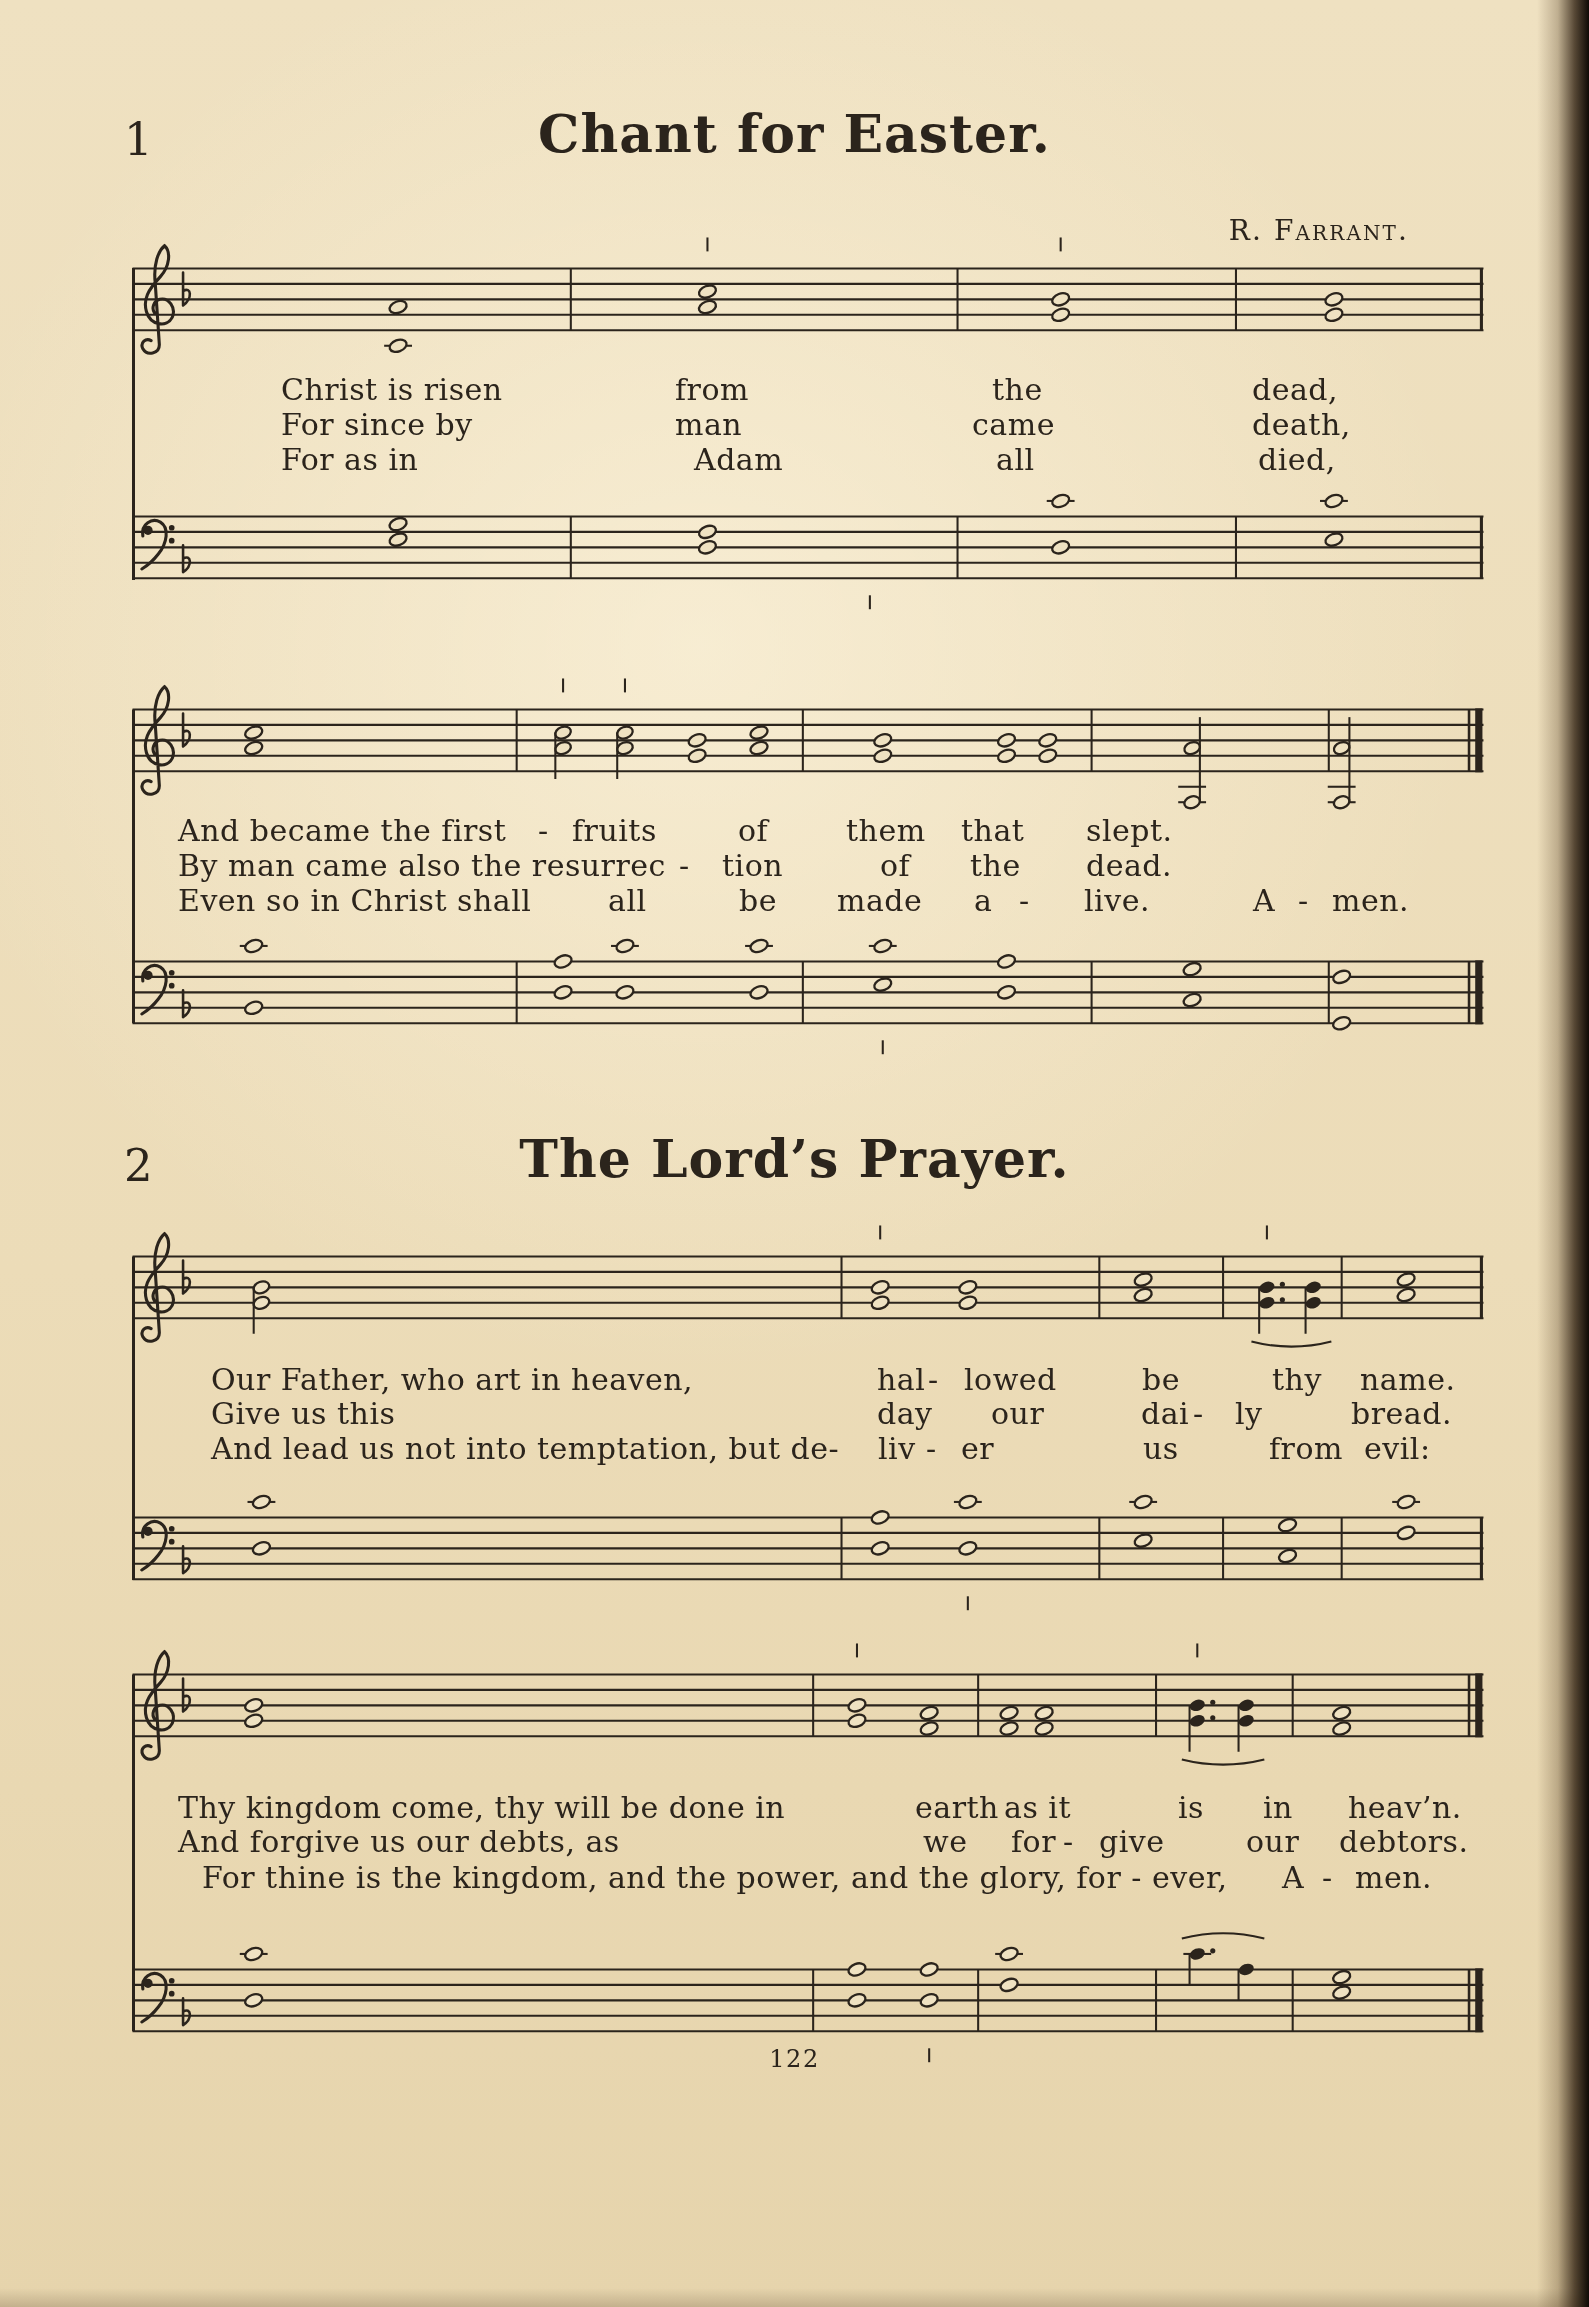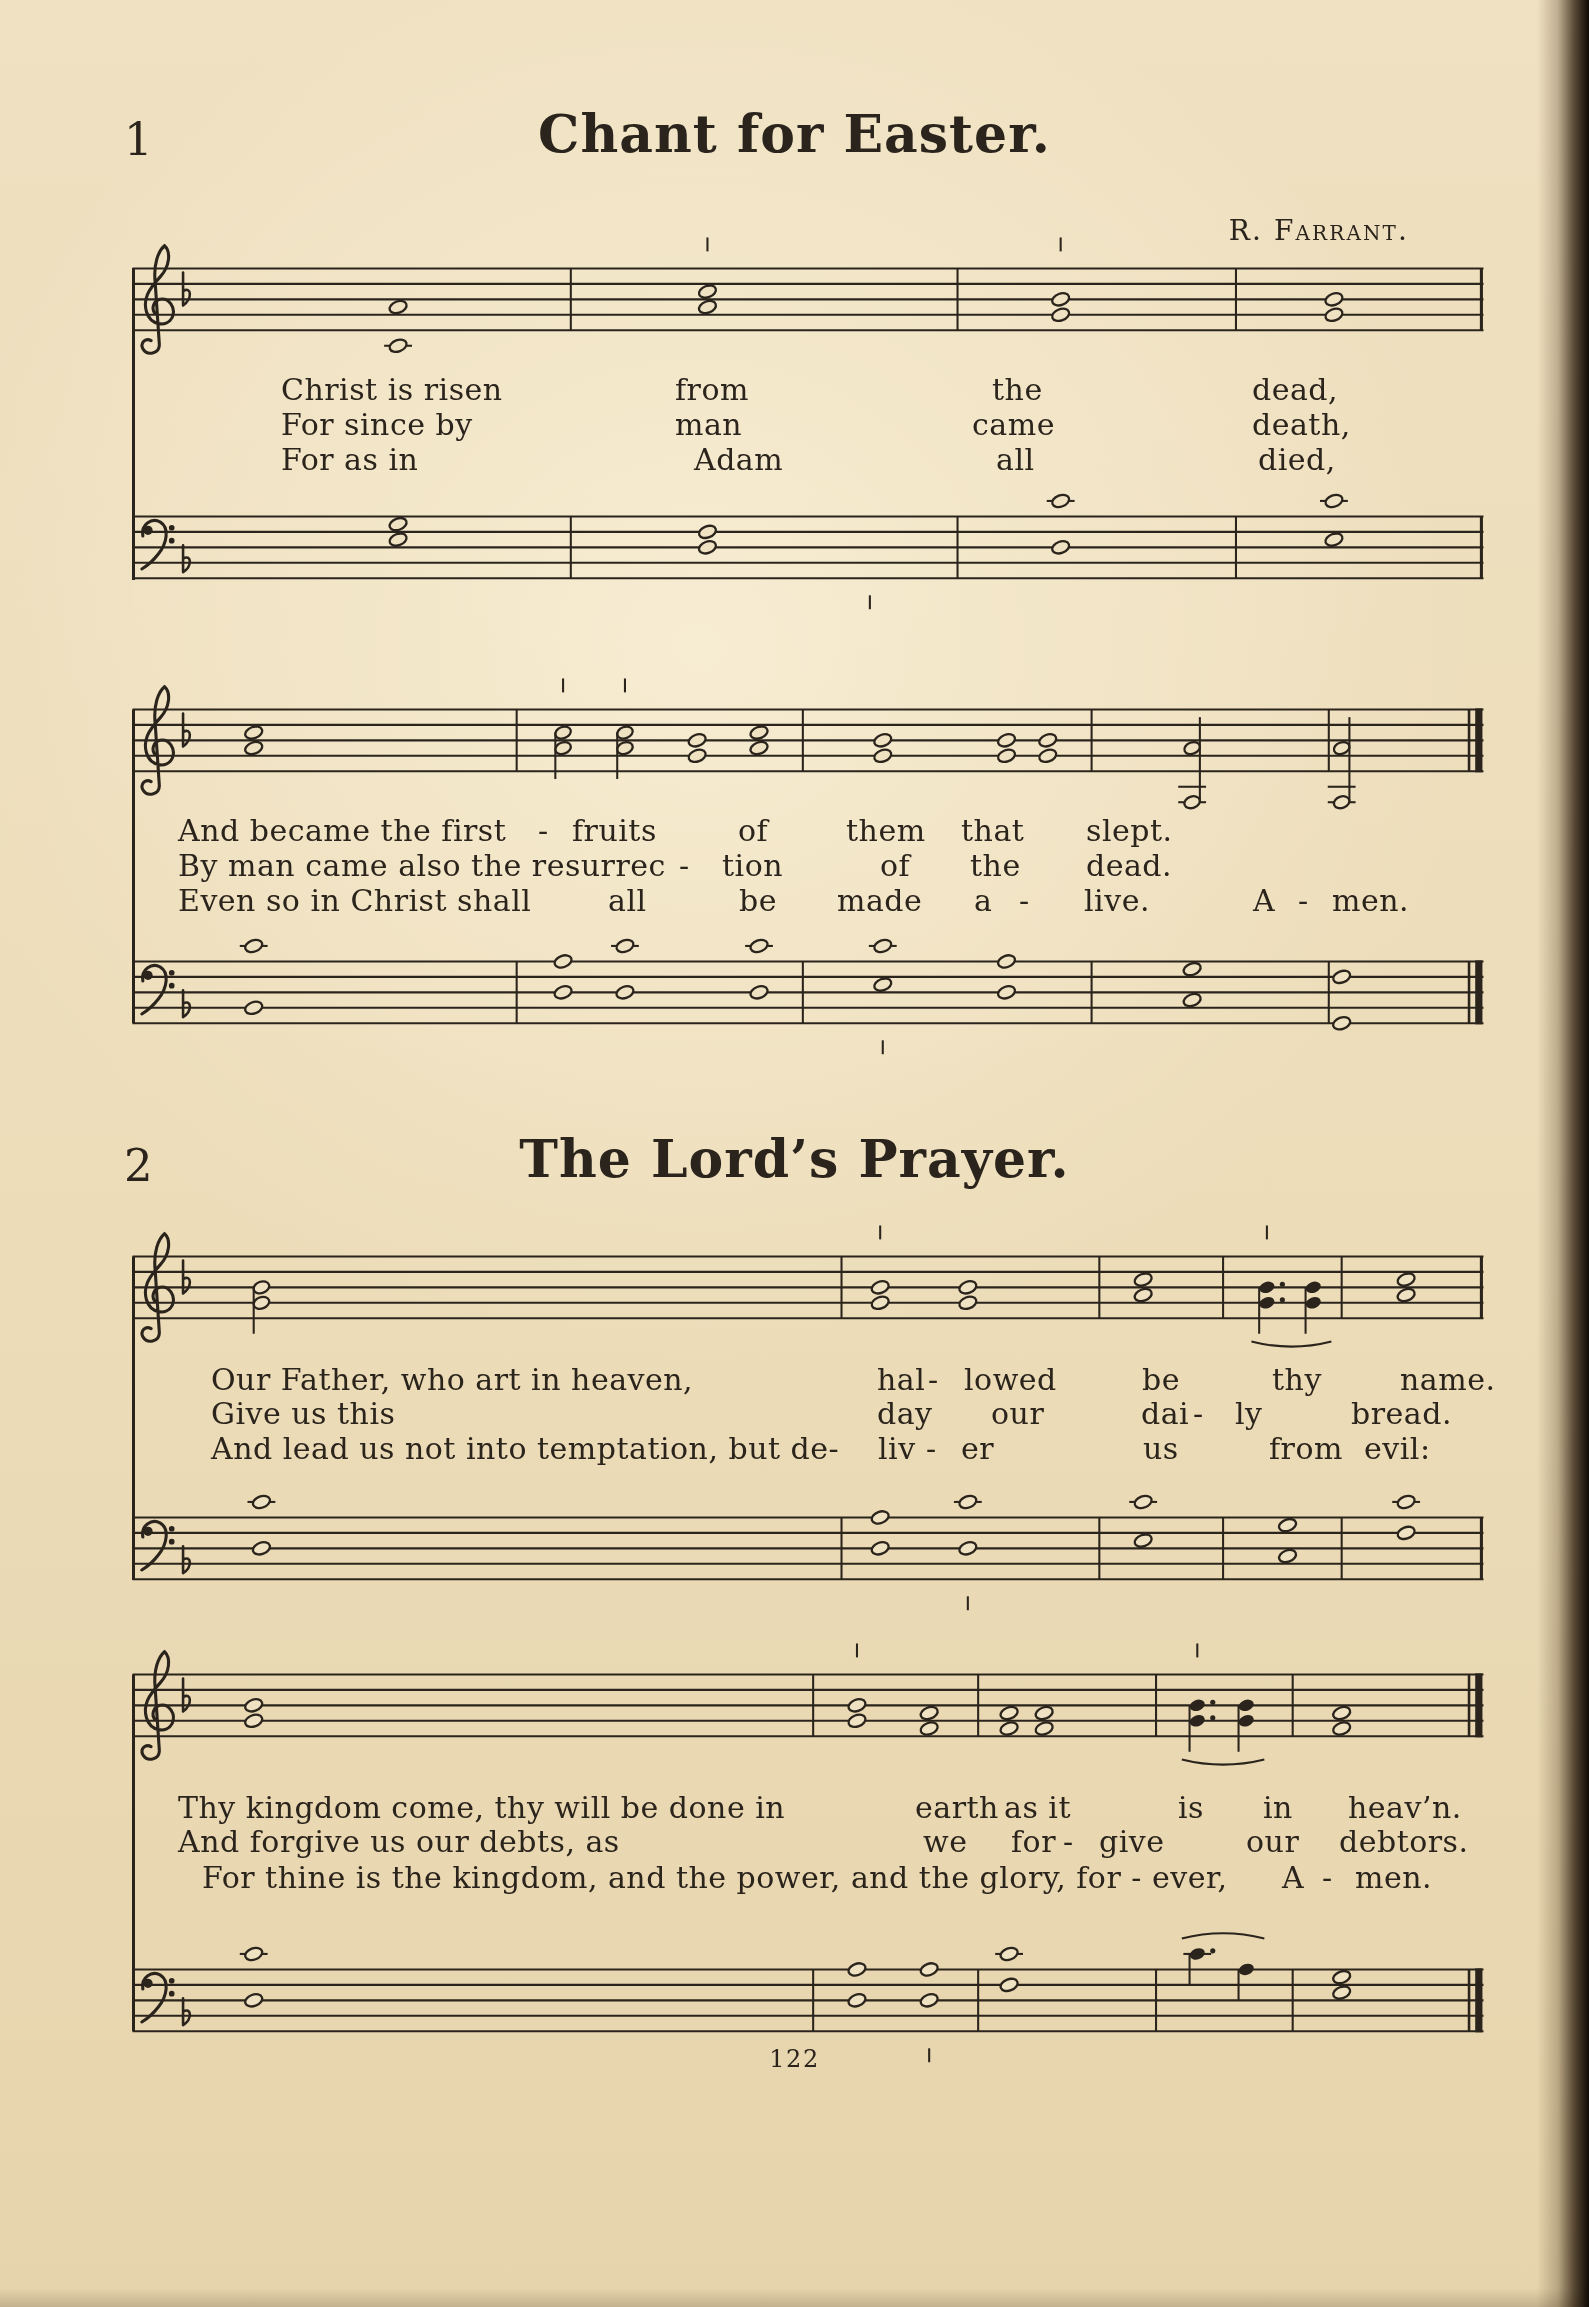--- a/index.html
+++ b/index.html
@@ -288,21 +288,21 @@
         <ellipse cx="2470" cy="165" rx="17" ry="11" fill="#efe2c2" stroke="#2b241c" stroke-width="4.5" transform="rotate(-20 2470 165)"></ellipse>
       </svg></div>
   <div class="lyrics">
       <div class="lyric-row" style="top: 1363px;">
         <span class="lyric-word" style="left: 211px;">Our Father, who art in heaven,</span>
         <span class="lyric-word" style="left: 877px;">hal</span>
         <span class="lyric-word" style="left: 928px;">-</span>
         <span class="lyric-word" style="left: 964px;">lowed</span>
         <span class="lyric-word" style="left: 1142px;">be</span>
         <span class="lyric-word" style="left: 1272px;">thy</span>
-        <span class="lyric-word" style="left: 1360px; margin-left: 40px;">name.</span>
+        <span class="lyric-word" style="left: 1360px;">name.</span>
       </div>
       <div class="lyric-row" style="top: 1397px;">
         <span class="lyric-word" style="left: 211px;">Give us this</span>
         <span class="lyric-word" style="left: 877px;">day</span>
         <span class="lyric-word" style="left: 991px;">our</span>
         <span class="lyric-word" style="left: 1141px;">dai</span>
         <span class="lyric-word" style="left: 1193px;">-</span>
         <span class="lyric-word" style="left: 1235px;">ly</span>
         <span class="lyric-word" style="left: 1351px;">bread.</span>
       </div>

